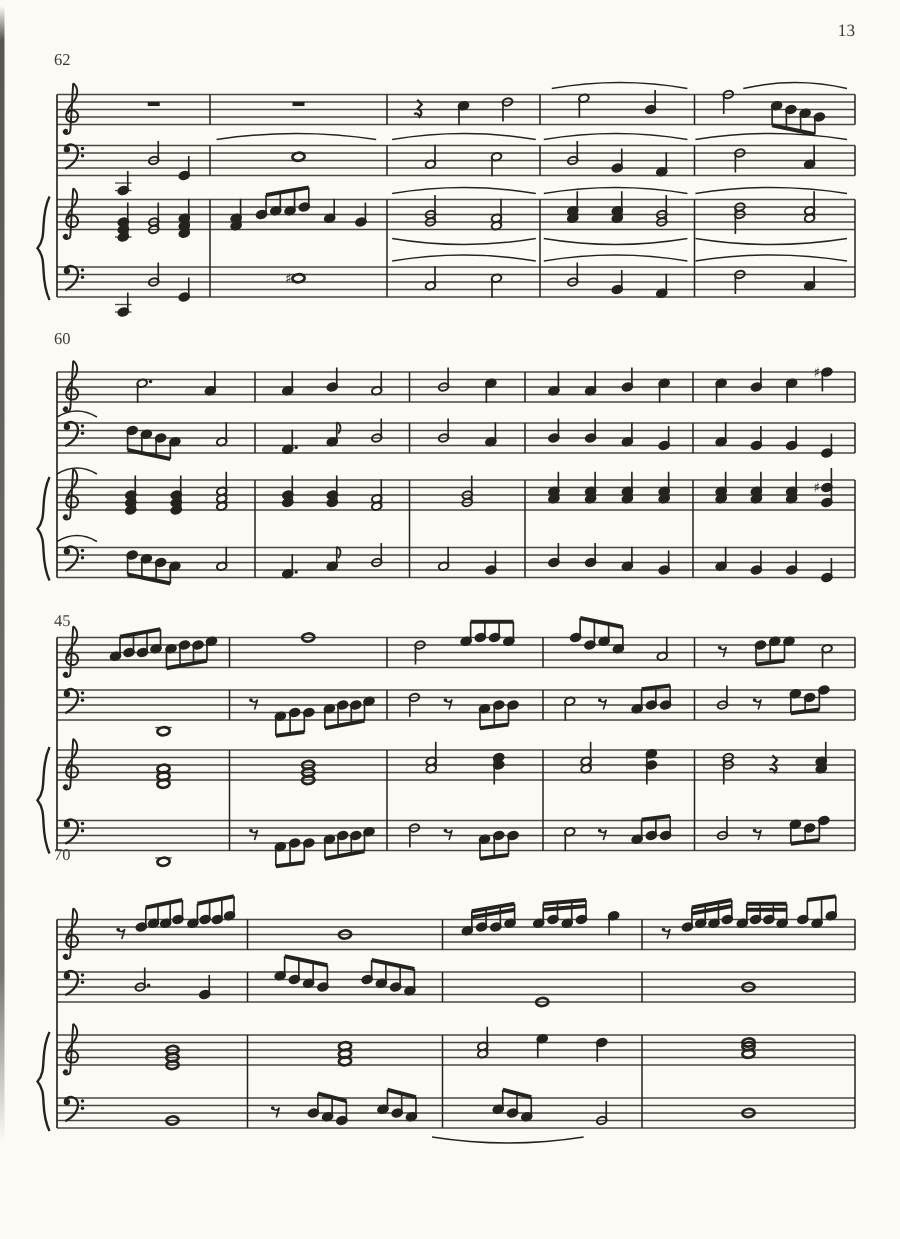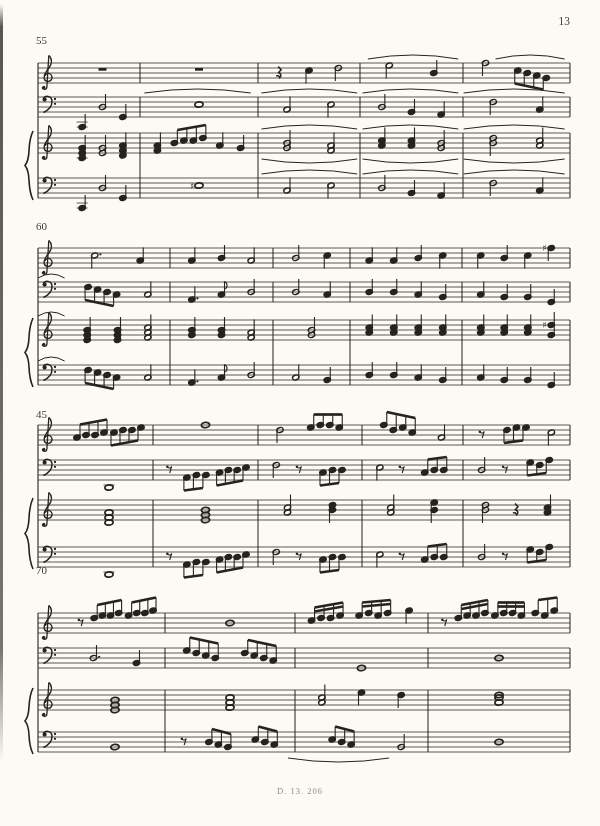--- a/index.html
+++ b/index.html
@@ -907,18 +907,17 @@
           <ellipse cx="351.1666666666667" cy="744.5" rx="3.3" ry="2.4" fill="#24231f" stroke="#24231f" stroke-width="1.4" transform="rotate(-20 351.1666666666667 744.5)"></ellipse>
           <line x1="354.1666666666667" y1="744.5" x2="354.1666666666667" y2="731.5" stroke="#24231f" stroke-width="1.1"></line>
           <line x1="335.1666666666667" y1="726.5" x2="354.1666666666667" y2="731.5" stroke="#24231f" stroke-width="2.7"></line>
           <ellipse cx="401.16666666666663" cy="747" rx="3.3" ry="2.4" fill="none" stroke="#24231f" stroke-width="1.4" transform="rotate(-20 401.16666666666663 747)"></ellipse>
           <line x1="404.16666666666663" y1="747" x2="404.16666666666663" y2="734" stroke="#24231f" stroke-width="1.1"></line>
           <ellipse cx="499" cy="742" rx="4.1" ry="2.7" fill="none" stroke="#24231f" stroke-width="1.8" transform="rotate(-6 499 742)"></ellipse>
           <path d="M 288.03999999999996 758 Q 338.58 766 389.12 758" stroke="#24231f" stroke-width="1" fill="none"></path>
         </g>
       </g>
     </svg>
-  <div class="plate-number">D. 13. 206</div>
-<div class="mnum" style="left: 36px; top: 34px;">55</div>
+<div class="mnum" style="left: 36px; top: 34px;">62</div>
     <div class="mnum" style="left: 36px; top: 220px;">60</div>
     <div class="mnum" style="left: 36px; top: 408px;">45</div>
     <div class="mnum" style="left: 36px; top: 564px;">70</div>
   </div>
 
 </body></html>

